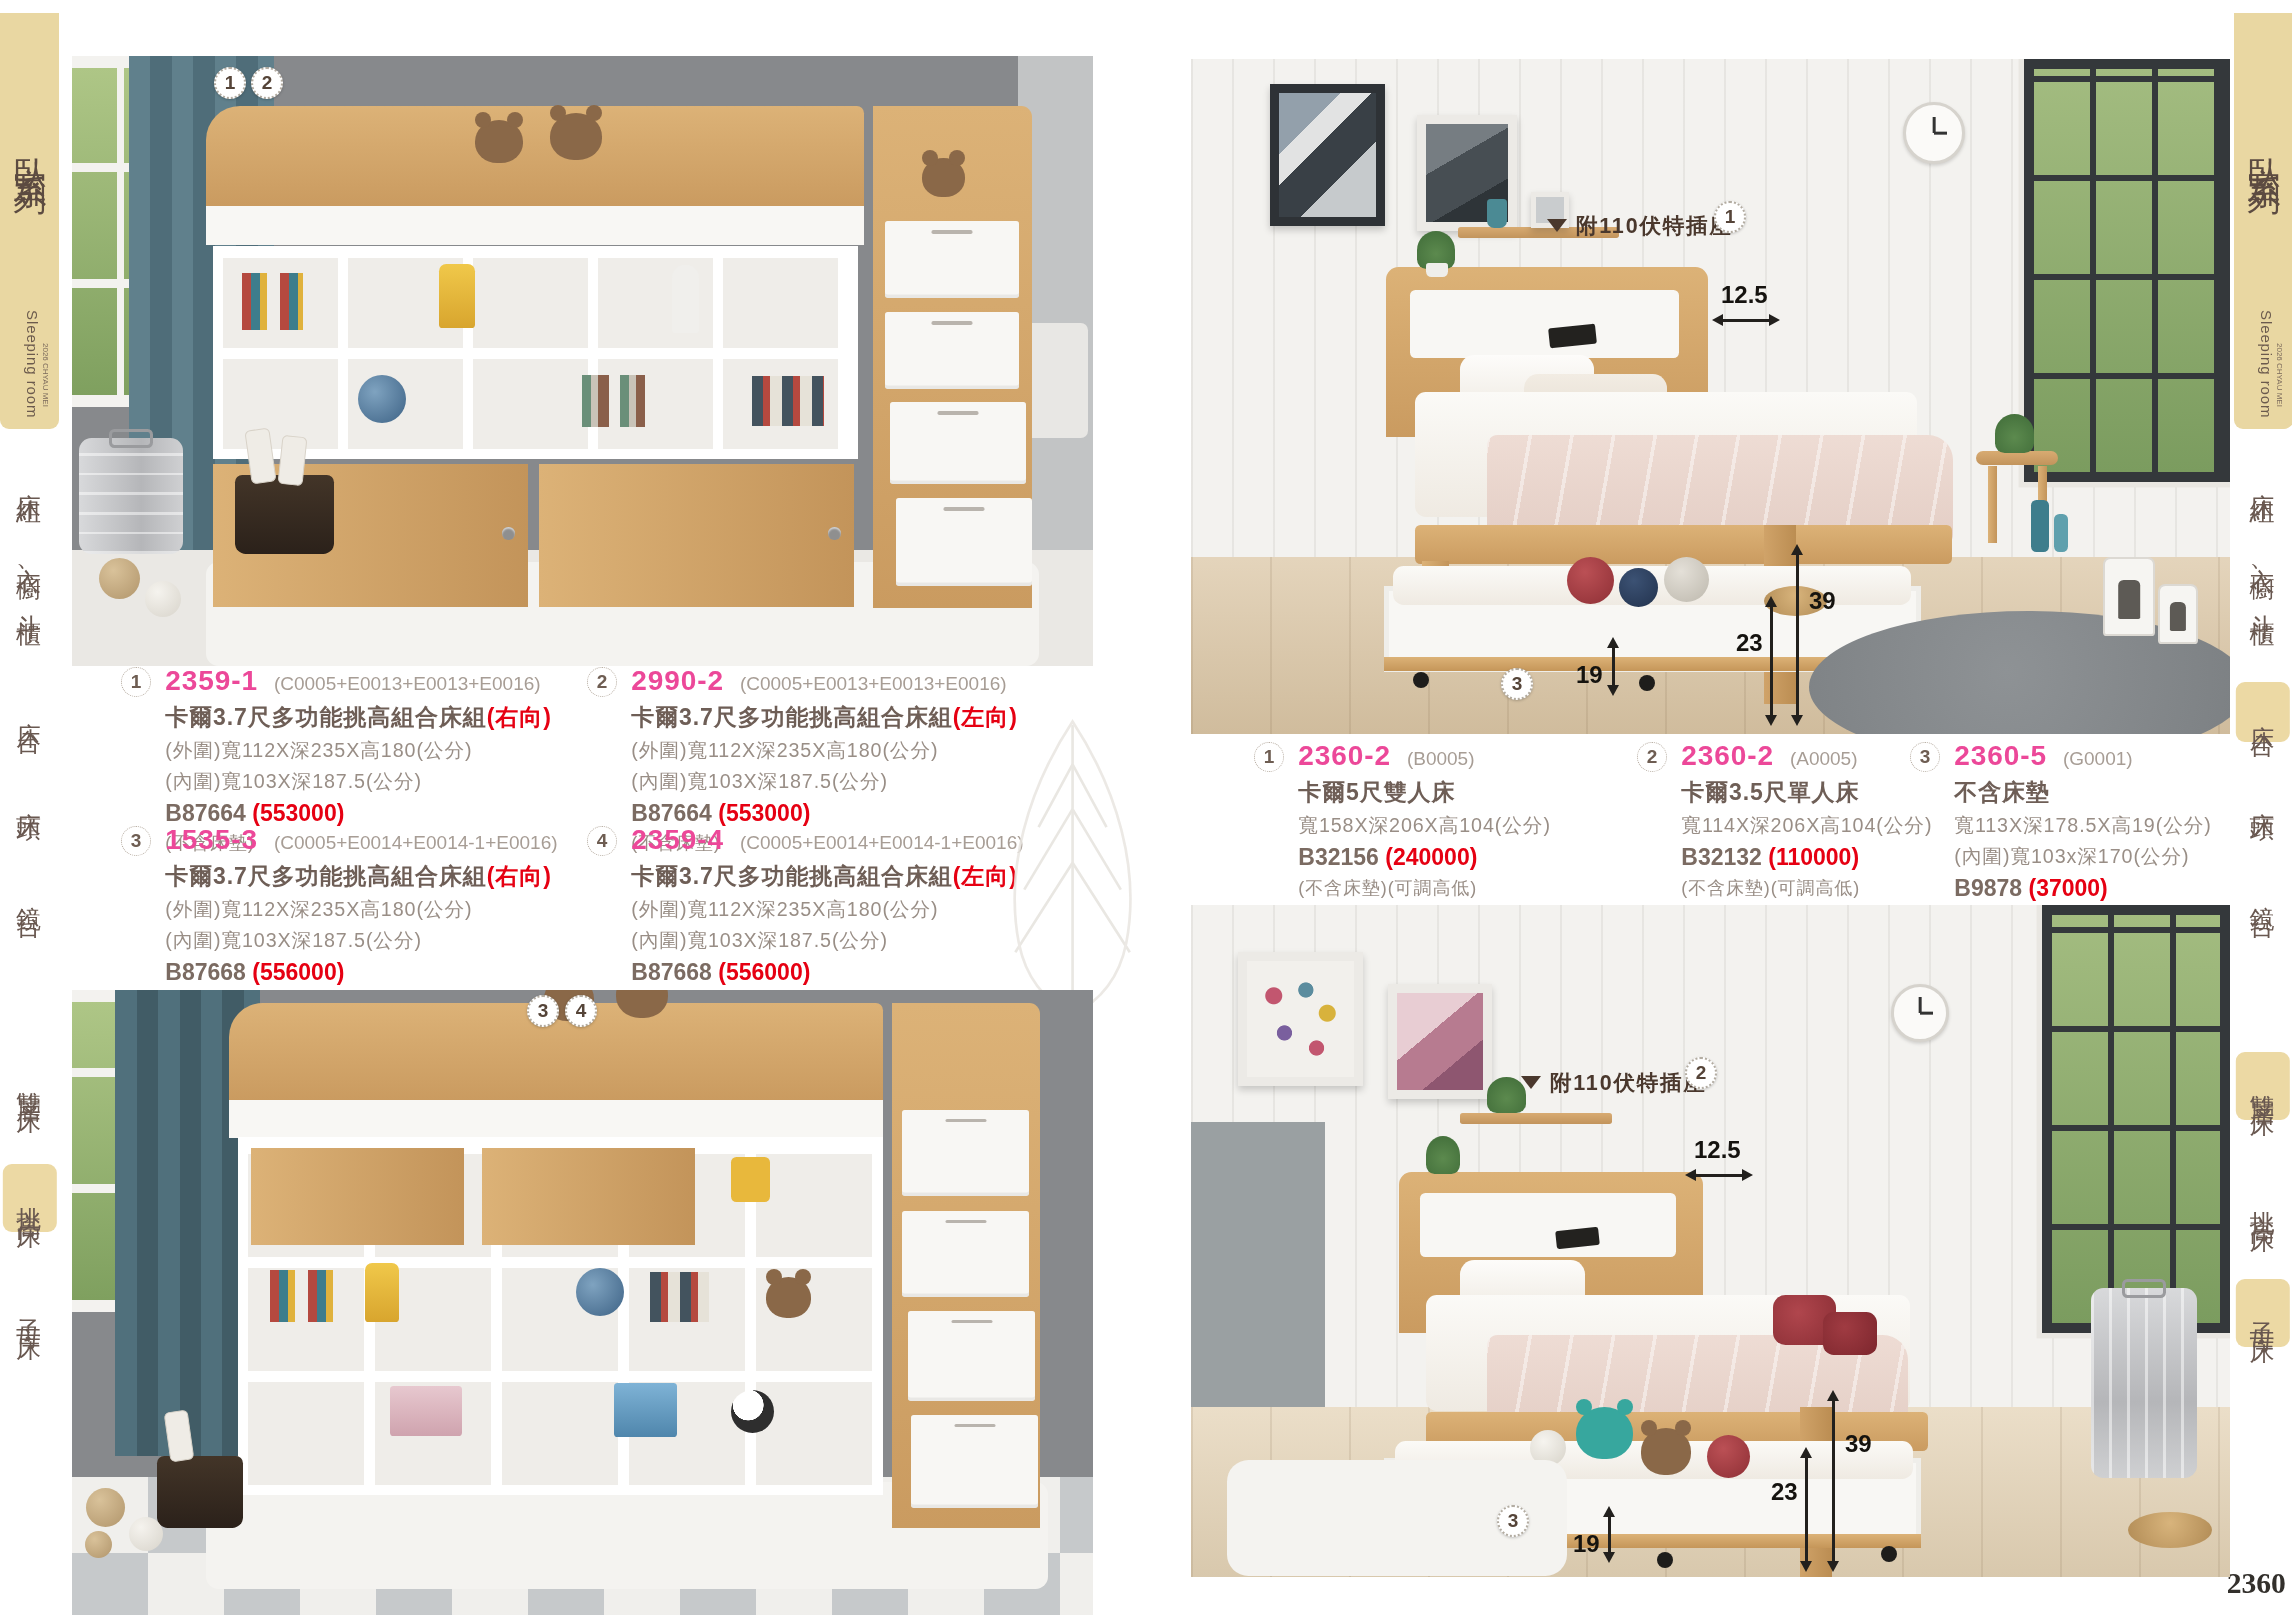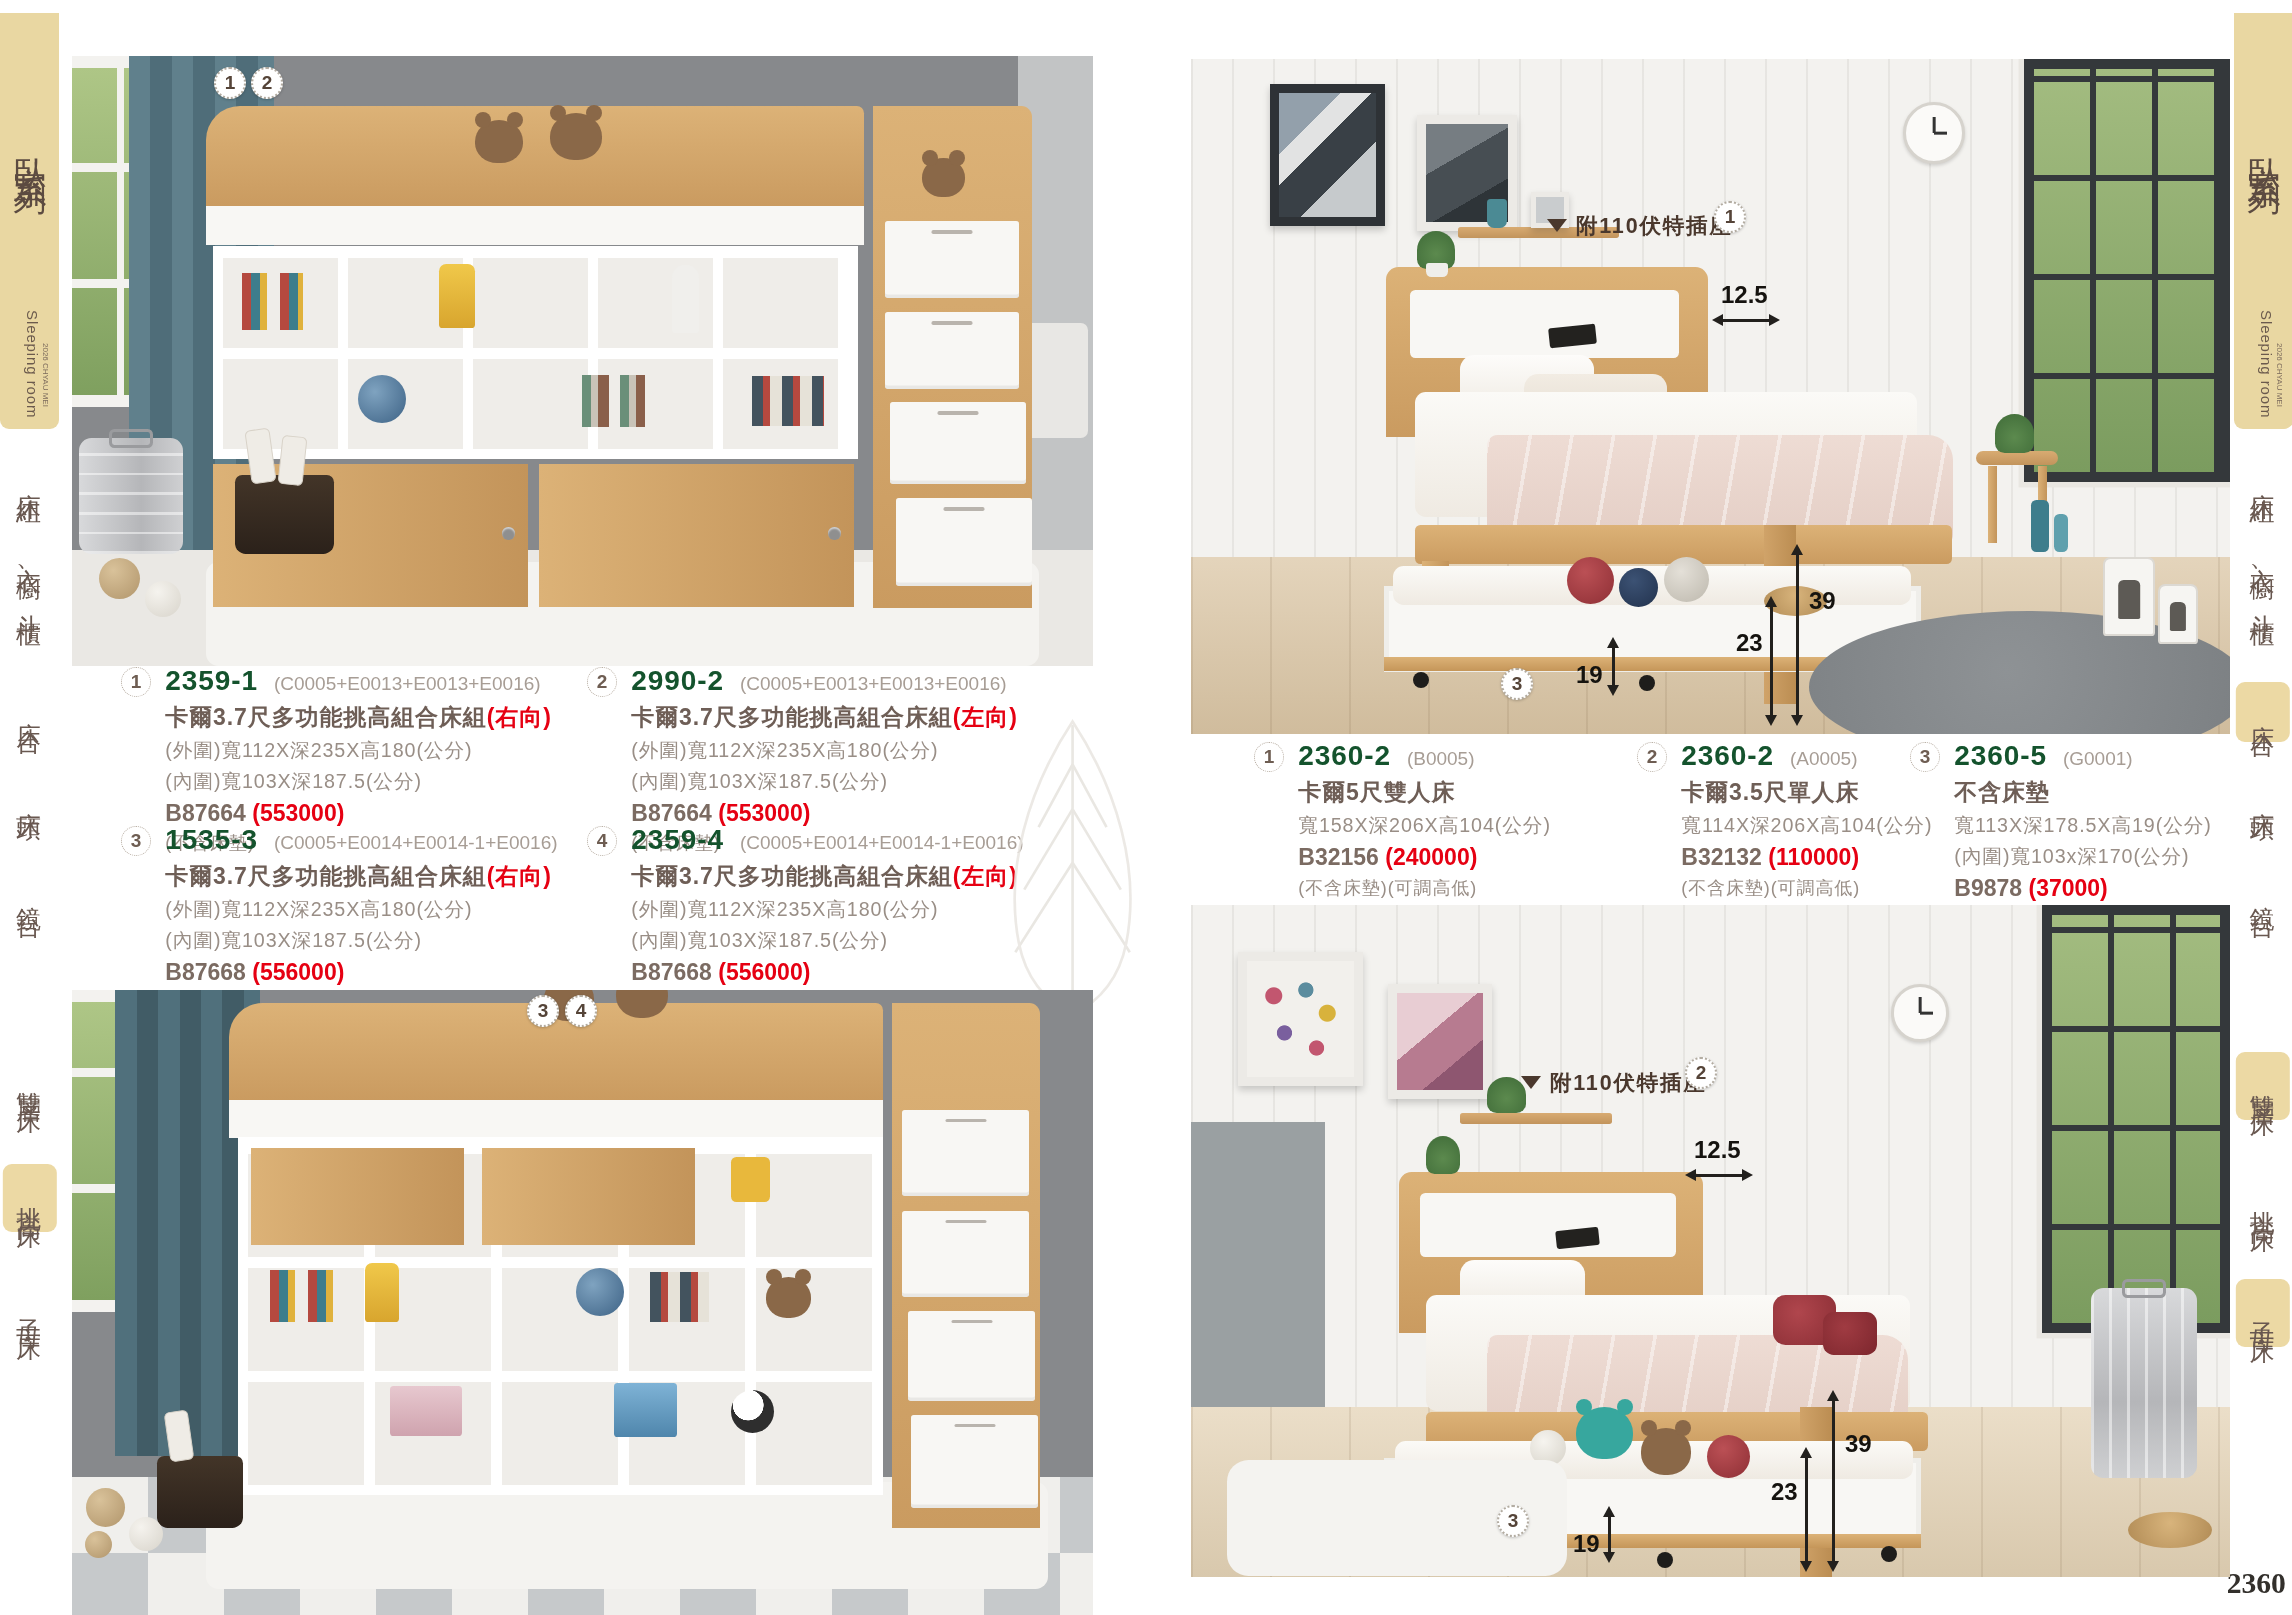--- a/index.html
+++ b/index.html
@@ -26,21 +26,21 @@
   .header-notes{position:absolute;left:106px;top:21.5px;font-size:19px;color:#6b5044;letter-spacing:0.9px;white-space:nowrap;}
   .header-notes span{margin-right:30px;}
 
   
   .prod{position:absolute;display:flex;align-items:flex-start;}
   .p-mark{width:30px;height:30px;border-radius:50%;border:1.8px dotted #b3a89c;color:#6e5d52;
     font-size:19px;font-weight:bold;display:flex;align-items:center;justify-content:center;
     box-sizing:border-box;flex:none;margin-top:1.8px;background:#fff;}
   .p-body{margin-left:14.3px;}
   .p-line1{display:flex;align-items:baseline;gap:16px;}
-  .p-model{font-size:28px;font-weight:600;color:#14532d;letter-spacing:0.9px;}
+  .p-model{font-size:28px;font-weight:600;color:#ec4899;letter-spacing:0.9px;}
   .p-combo{font-size:19px;color:#a79d95;}
   .p-name{font-size:23px;font-weight:bold;color:#6e5e56;margin-top:5.4px;letter-spacing:0.9px;}
   .p-spec{font-size:19.7px;color:#998e86;margin-top:3.6px;letter-spacing:0.9px;}
   .p-code{font-size:23px;color:#7b6b62;margin-top:5.4px;font-weight:600;}
   .p-note{font-size:18px;color:#998e86;margin-top:4.5px;letter-spacing:0.9px;}
   .red{color:#e60012;}
 
   
   .photo{position:absolute;overflow:hidden;background:#87898c;}
   .wall-planks{background-color:#f3f2ef;background-image:repeating-linear-gradient(90deg,rgba(120,115,105,.10) 0 1.8px,transparent 1.8px 41px);}

